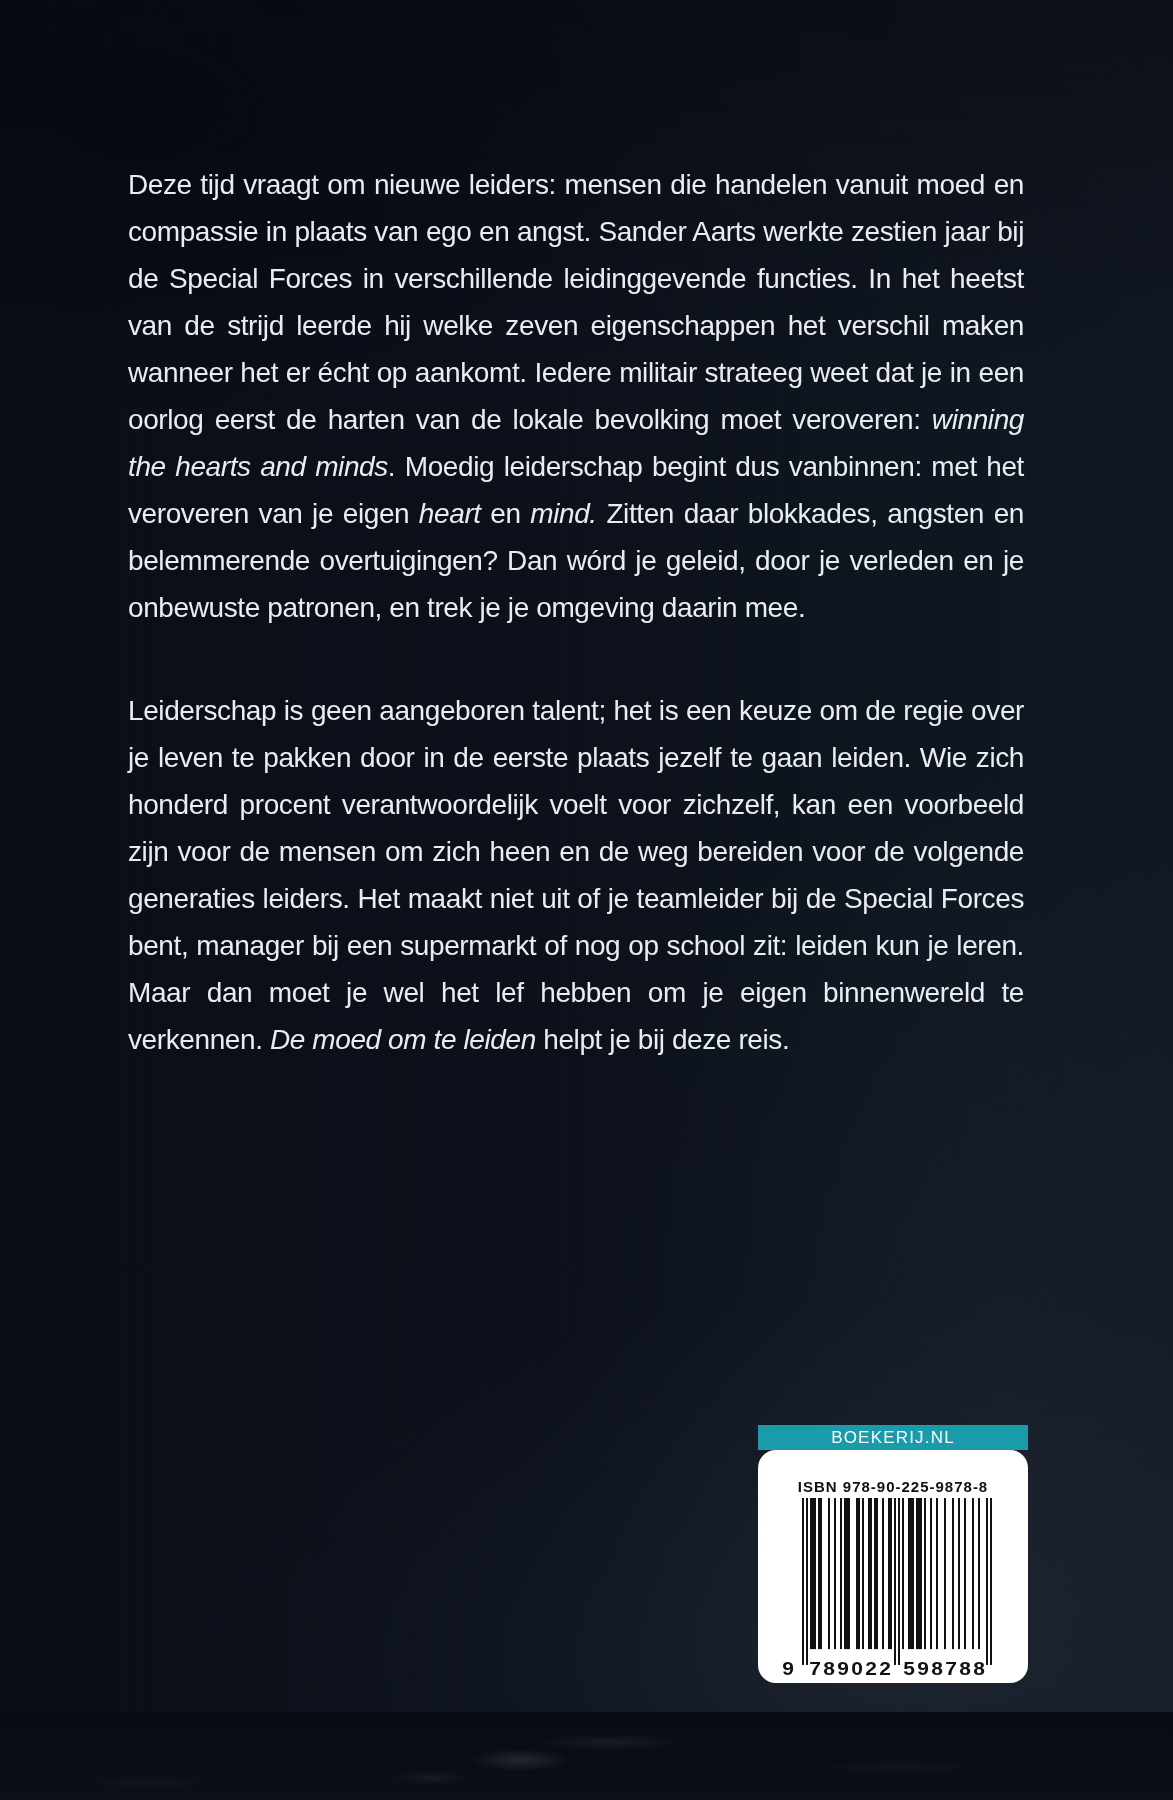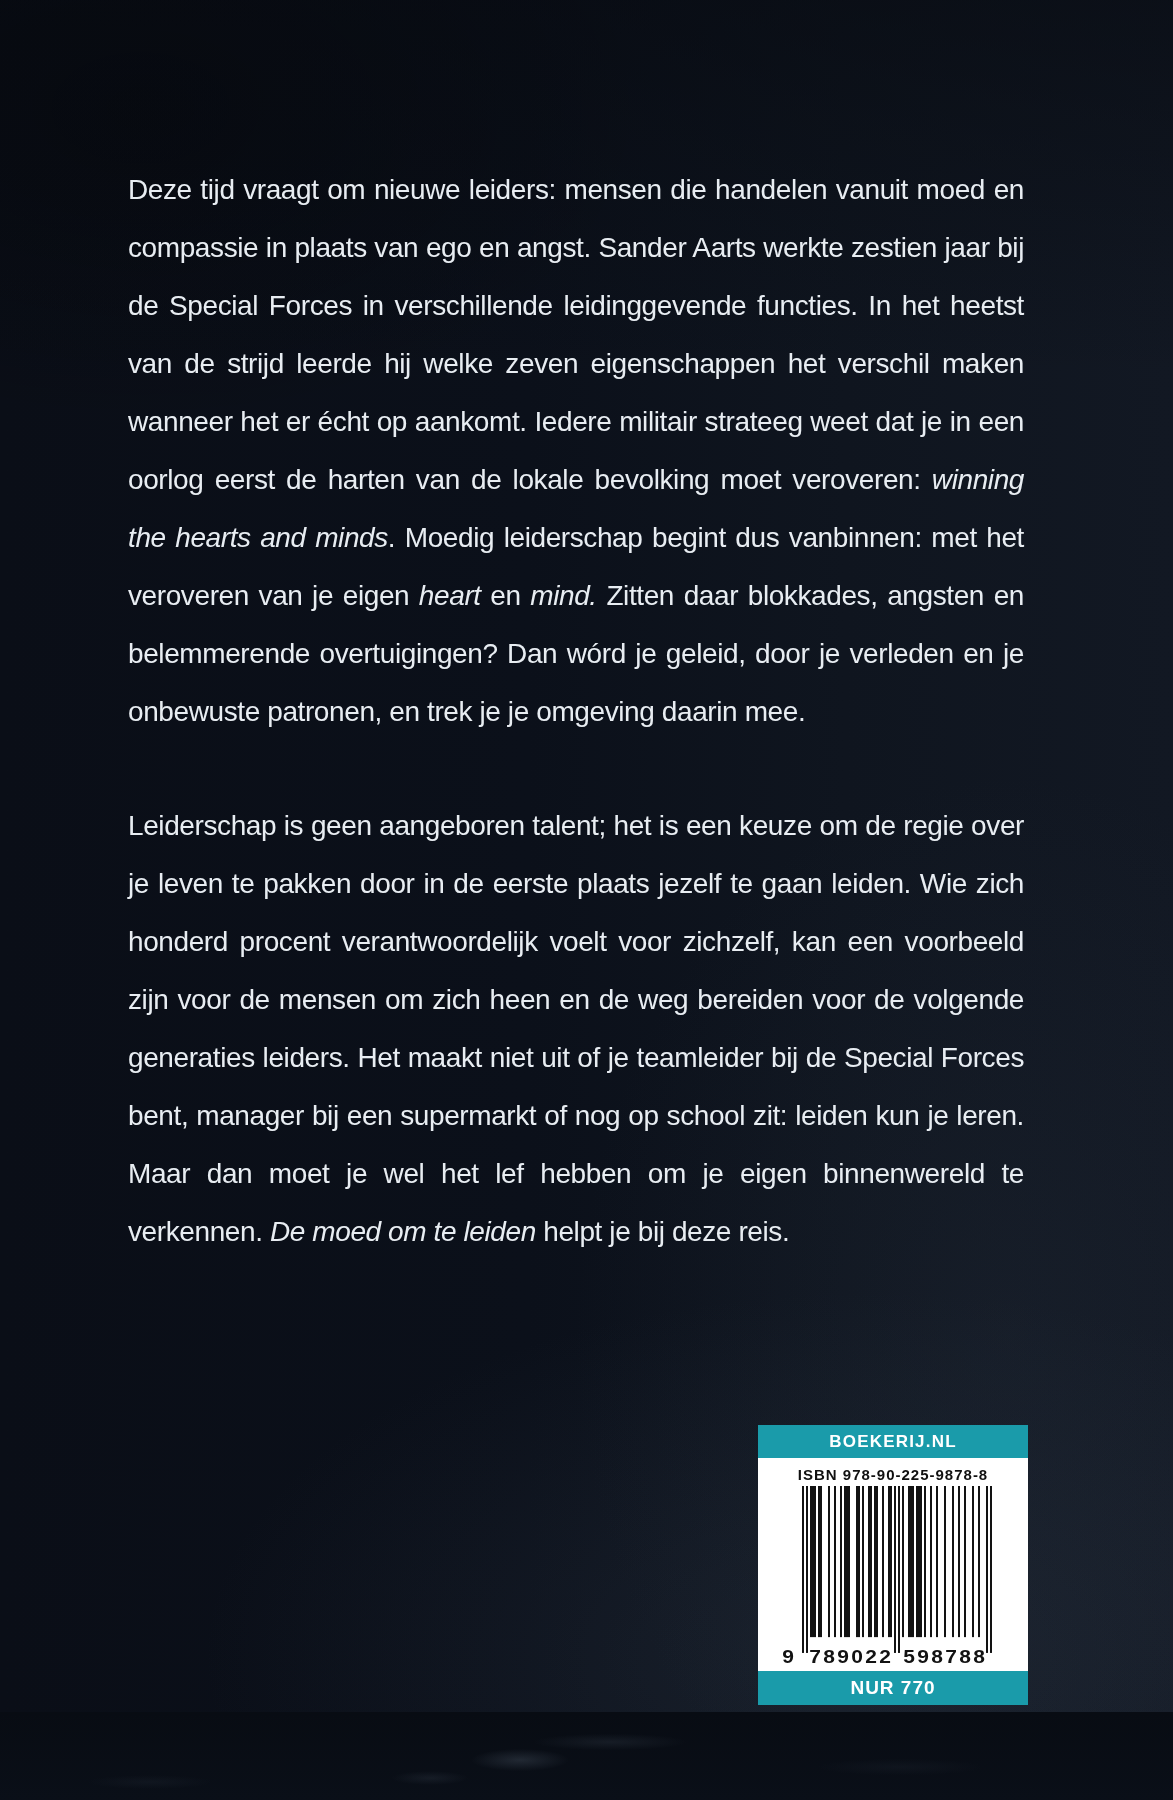--- a/index.html
+++ b/index.html
@@ -41,39 +41,39 @@
   }
   .headline{
     margin:0 0 54px 0;
     font-size:28px;line-height:49px;font-weight:bold;
     letter-spacing:-0.2px;
     color:var(--teal,#1e9fb1);
     text-align:justify;
   }
   .body-par{
     margin:0 0 56px 0;
-    font-size:28px;line-height:58px;font-weight:400;
+    font-size:28px;line-height:47px;font-weight:400;
     letter-spacing:-0.4px;
     color:var(--body-text,#e8edf2);
     text-align:justify;
   }
   .body-par .it{font-style:italic;}
   
   .bb{
     position:absolute;left:758px;top:1425px;width:270px;
   }
   .bb-header{
-    height:33px;background:var(--block-teal,#1a9baa);
-    color:#ffffff;font-weight:bold;font-size:17px;letter-spacing:1.2px;
+    height:25px;background:var(--block-teal,#1a9baa);
+    color:#ffffff;font-weight:normal;font-size:17px;letter-spacing:1.2px;
     display:flex;align-items:center;justify-content:center;
   }
   .bb-white{
     height:219px;background:#ffffff;
     display:flex;flex-direction:column;align-items:center;
-    padding-top:8px;box-sizing:content-box;height:205px;
+    padding-top:28px;box-sizing:content-box;height:205px;border-radius:18px;
   }
   .isbn{
     font-size:15px;font-weight:bold;letter-spacing:1px;color:#101010;
     white-space:nowrap;
   }
   .ean-svg{
     width:230px;height:181px;margin-top:3px;display:block;
   }
   .ean-svg rect{fill:#121212;}
   .ean-svg text{
@@ -154,15 +154,14 @@
           <text x="46.5" y="101">2</text>
           <text x="53.5" y="101">2</text>
           <text x="65.5" y="101">5</text>
           <text x="72.5" y="101">9</text>
           <text x="79.5" y="101">8</text>
           <text x="86.5" y="101">7</text>
           <text x="93.5" y="101">8</text>
           <text x="100.5" y="101">8</text>
         </svg>
     </div>
-    <div class="bb-footer">NUR 770</div>
   </div>
 </div>
 
 </body></html>

